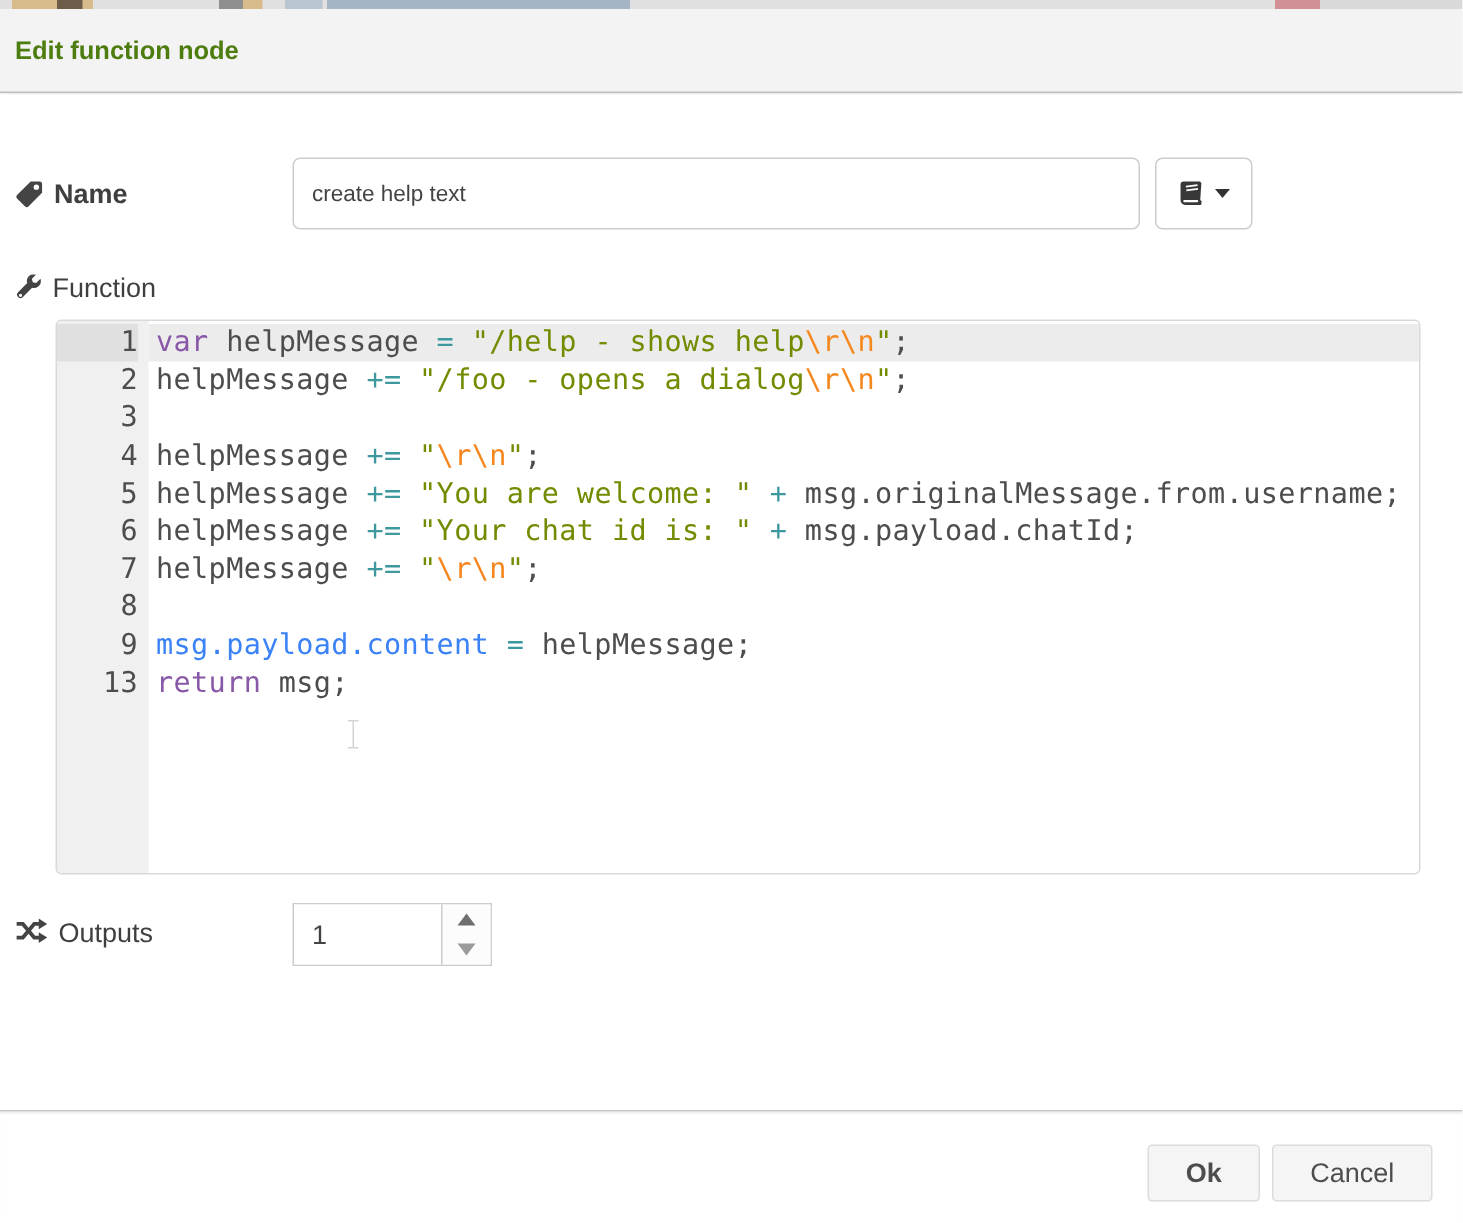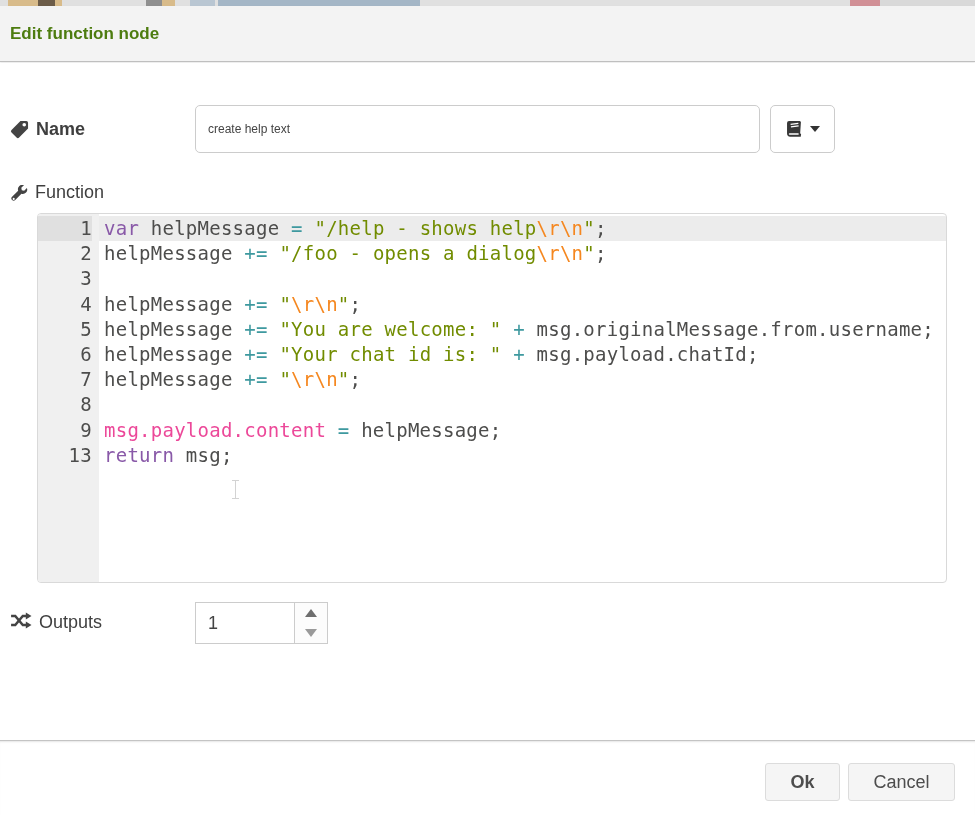--- a/index.html
+++ b/index.html
@@ -27,32 +27,32 @@
   .dlg-body { position: absolute; left: 0; top: 63px; width: 975px; height: 677px; background: #fff; }
 
   .icon { display: inline-flex; vertical-align: middle; }
 
   
   .row-name { position: absolute; left: 10px; top: 42px; height: 48px; display: flex; align-items: center; font-weight: bold; }
   .field-label { font-size: 18px; color: #3f3f3f; margin-left: 7px; }
   .name-input {
     position: absolute; left: 195px; top: 42px; width: 565px; height: 48px;
     border: 1px solid #ccc; border-radius: 5px; padding: 0 12px;
-    font-size: 12px; color: #444; font-family: "Liberation Sans", sans-serif;
+    font-size: 15px; color: #444; font-family: "Liberation Sans", sans-serif;
     outline: none; background: #fff;
   }
   .lib-button {
     position: absolute; left: 770px; top: 42px; width: 65px; height: 48px;
     border: 1px solid #ccc; border-radius: 5px; background: #fff;
     display: flex; align-items: center; justify-content: center; gap: 7px; cursor: pointer;
   }
   .caret-down { width: 0; height: 0; border-left: 5px solid transparent; border-right: 5px solid transparent; border-top: 6px solid #333; }
 
   
-  .row-func { position: absolute; left: 10px; top: 118px; height: 22px; display: flex; align-items: flex-end; }
+  .row-func { position: absolute; left: 10px; top: 118px; height: 22px; display: flex; align-items: center; }
 
   
   .editor {
     position: absolute; left: 37px; top: 150px; width: 910px; height: 370px;
     border: 1px solid #d9d9d9; border-radius: 4px; overflow: hidden;
     display: flex; background: #fff;
     font-family: "DejaVu Sans Mono", monospace; font-size: 19px; letter-spacing: .25px;
   }
   .gutter {
     width: 61px; background: #f0f0f0; color: #4d4d4c;
@@ -172,21 +172,21 @@
       </div>
     <div class="code-area">
         <div class="code-line active"><span style="color: rgb(137, 89, 168);">var</span><span style="color: rgb(77, 77, 76);"> helpMessage </span><span style="color: rgb(62, 153, 159);">=</span><span style="color: rgb(77, 77, 76);"> </span><span style="color: rgb(113, 140, 0);">"/help - shows help</span><span style="color: rgb(245, 135, 31);">\r\n</span><span style="color: rgb(113, 140, 0);">"</span><span style="color: rgb(77, 77, 76);">;</span></div>
         <div class="code-line"><span style="color: rgb(77, 77, 76);">helpMessage </span><span style="color: rgb(62, 153, 159);">+=</span><span style="color: rgb(77, 77, 76);"> </span><span style="color: rgb(113, 140, 0);">"/foo - opens a dialog</span><span style="color: rgb(245, 135, 31);">\r\n</span><span style="color: rgb(113, 140, 0);">"</span><span style="color: rgb(77, 77, 76);">;</span></div>
         <div class="code-line"></div>
         <div class="code-line"><span style="color: rgb(77, 77, 76);">helpMessage </span><span style="color: rgb(62, 153, 159);">+=</span><span style="color: rgb(77, 77, 76);"> </span><span style="color: rgb(113, 140, 0);">"</span><span style="color: rgb(245, 135, 31);">\r\n</span><span style="color: rgb(113, 140, 0);">"</span><span style="color: rgb(77, 77, 76);">;</span></div>
         <div class="code-line"><span style="color: rgb(77, 77, 76);">helpMessage </span><span style="color: rgb(62, 153, 159);">+=</span><span style="color: rgb(77, 77, 76);"> </span><span style="color: rgb(113, 140, 0);">"You are welcome: "</span><span style="color: rgb(77, 77, 76);"> </span><span style="color: rgb(62, 153, 159);">+</span><span style="color: rgb(77, 77, 76);"> msg.originalMessage.from.username;</span></div>
         <div class="code-line"><span style="color: rgb(77, 77, 76);">helpMessage </span><span style="color: rgb(62, 153, 159);">+=</span><span style="color: rgb(77, 77, 76);"> </span><span style="color: rgb(113, 140, 0);">"Your chat id is: "</span><span style="color: rgb(77, 77, 76);"> </span><span style="color: rgb(62, 153, 159);">+</span><span style="color: rgb(77, 77, 76);"> msg.payload.chatId;</span></div>
         <div class="code-line"><span style="color: rgb(77, 77, 76);">helpMessage </span><span style="color: rgb(62, 153, 159);">+=</span><span style="color: rgb(77, 77, 76);"> </span><span style="color: rgb(113, 140, 0);">"</span><span style="color: rgb(245, 135, 31);">\r\n</span><span style="color: rgb(113, 140, 0);">"</span><span style="color: rgb(77, 77, 76);">;</span></div>
         <div class="code-line"></div>
-        <div class="code-line"><span style="color: #ec4899;">msg.payload.content </span><span style="color: rgb(62, 153, 159);">=</span><span style="color: rgb(77, 77, 76);"> helpMessage;</span></div>
+        <div class="code-line"><span style="color: #3b82f6;">msg.payload.content </span><span style="color: rgb(62, 153, 159);">=</span><span style="color: rgb(77, 77, 76);"> helpMessage;</span></div>
         <div class="code-line"><span style="color: rgb(137, 89, 168);">return</span><span style="color: rgb(77, 77, 76);"> msg;</span></div>
       </div>
     <div class="ibeam">
       <span class="h" style="top:0;"></span>
         <span class="v"></span>
         <span class="h" style="top:18px;"></span>
     </div>
   </div>
 
   <div class="row-outputs">

